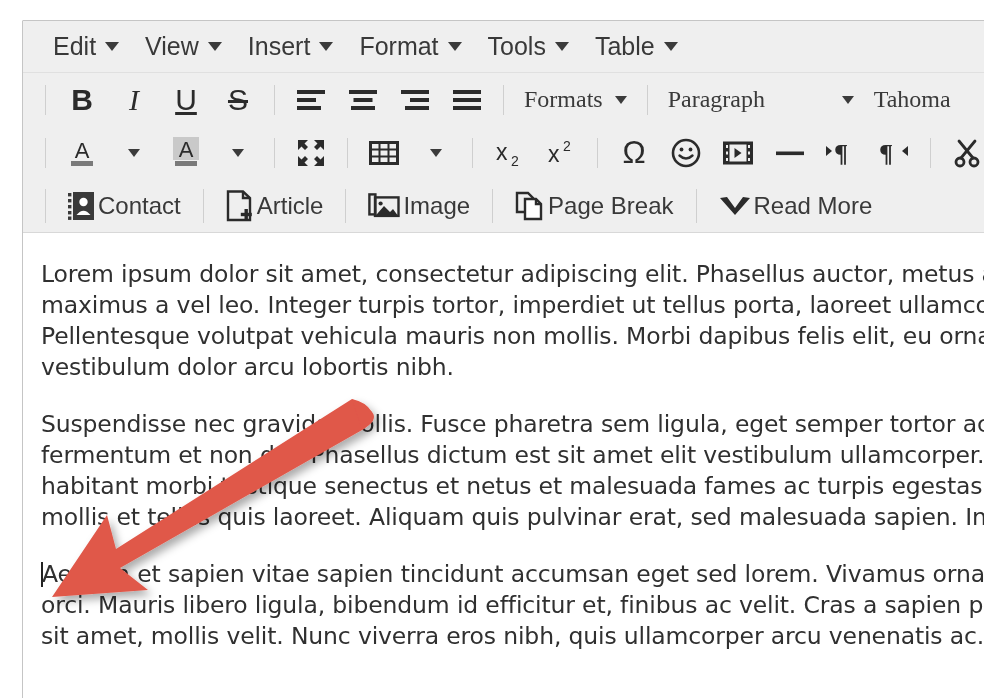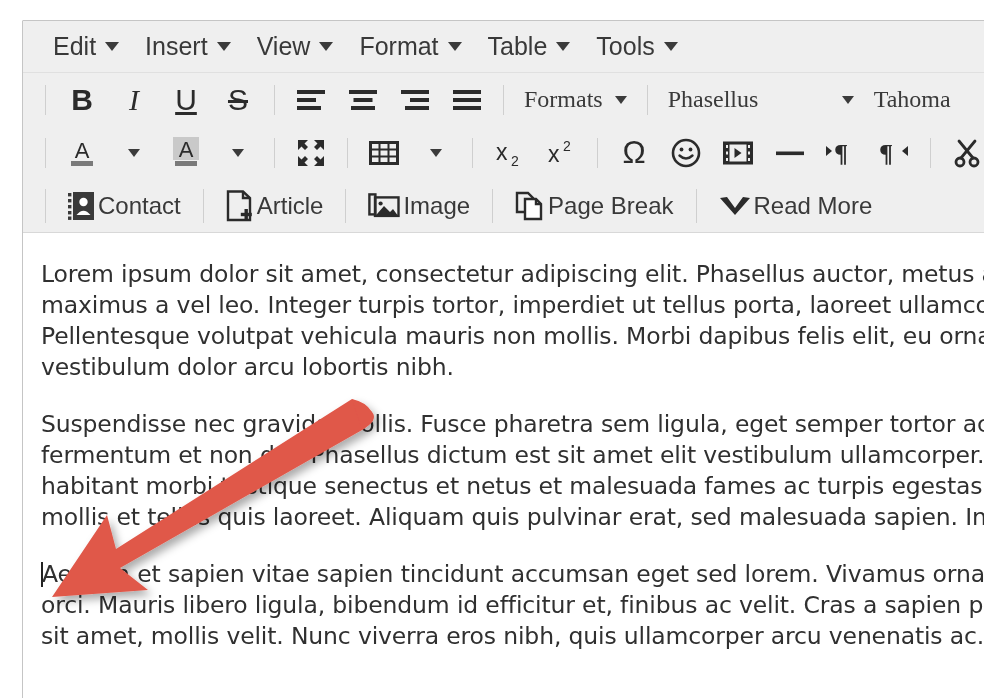--- a/index.html
+++ b/index.html
@@ -187,37 +187,37 @@
 <div id="root">
 
   <div class="editor">
 
     <div class="menubar">
       <div class="menu-item">
         <span class="menu-label">Edit</span>
         <span class="caret"></span>
       </div>
       <div class="menu-item">
+        <span class="menu-label">View</span>
+        <span class="caret"></span>
+      </div>
+      <div class="menu-item">
         <span class="menu-label">Insert</span>
-        <span class="caret"></span>
-      </div>
-      <div class="menu-item">
-        <span class="menu-label">View</span>
         <span class="caret"></span>
       </div>
       <div class="menu-item">
         <span class="menu-label">Format</span>
         <span class="caret"></span>
       </div>
       <div class="menu-item">
+        <span class="menu-label">Tools</span>
+        <span class="caret"></span>
+      </div>
+      <div class="menu-item">
         <span class="menu-label">Table</span>
-        <span class="caret"></span>
-      </div>
-      <div class="menu-item">
-        <span class="menu-label">Tools</span>
         <span class="caret"></span>
       </div>
     </div>
 
     <div class="toolbar tb1">
       <div class="sep"></div>
 
       <div class="btn">
         <span class="g g-bold">B</span>
       </div>
@@ -265,21 +265,21 @@
       <div class="sep"></div>
 
       <div class="dropdown">
         <span>Formats</span>
         <span class="caret small"></span>
       </div>
 
       <div class="sep"></div>
 
       <div class="dropdown wide">
-        <span>Phasellus</span>
+        <span>Paragraph</span>
         <span class="caret small"></span>
       </div>
 
       <div class="dropdown">
         <span>Tahoma</span>
       </div>
     </div>
 
     <div class="toolbar tb2">
       <div class="sep"></div>

